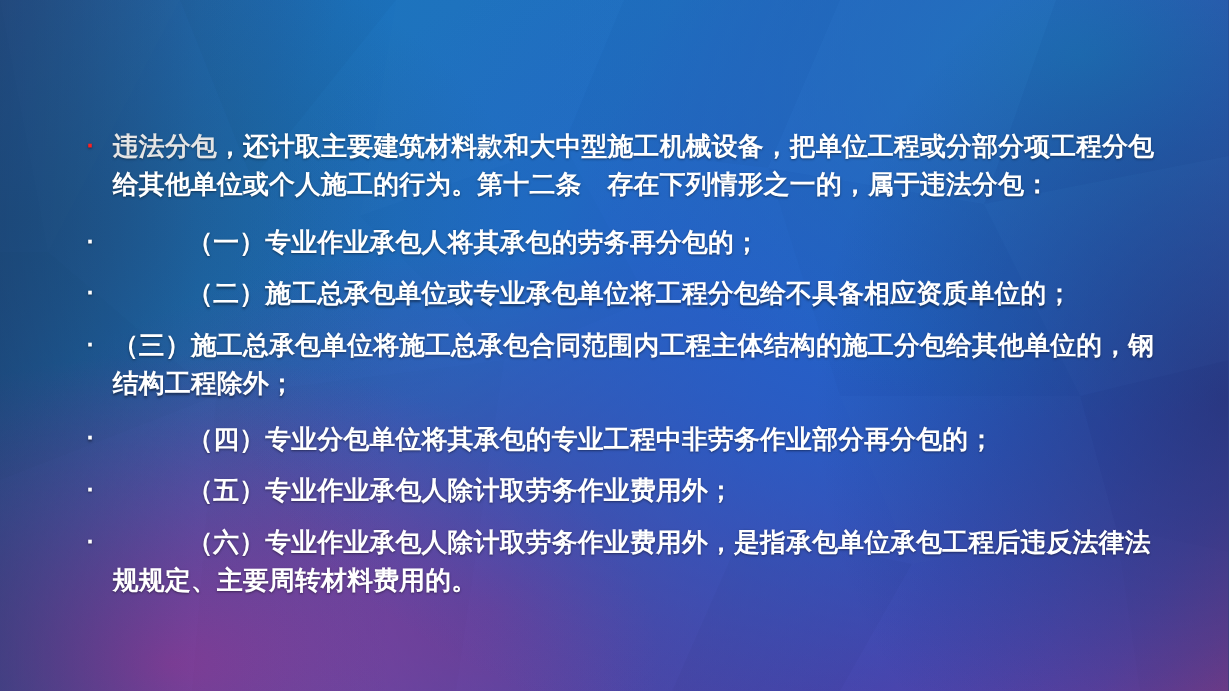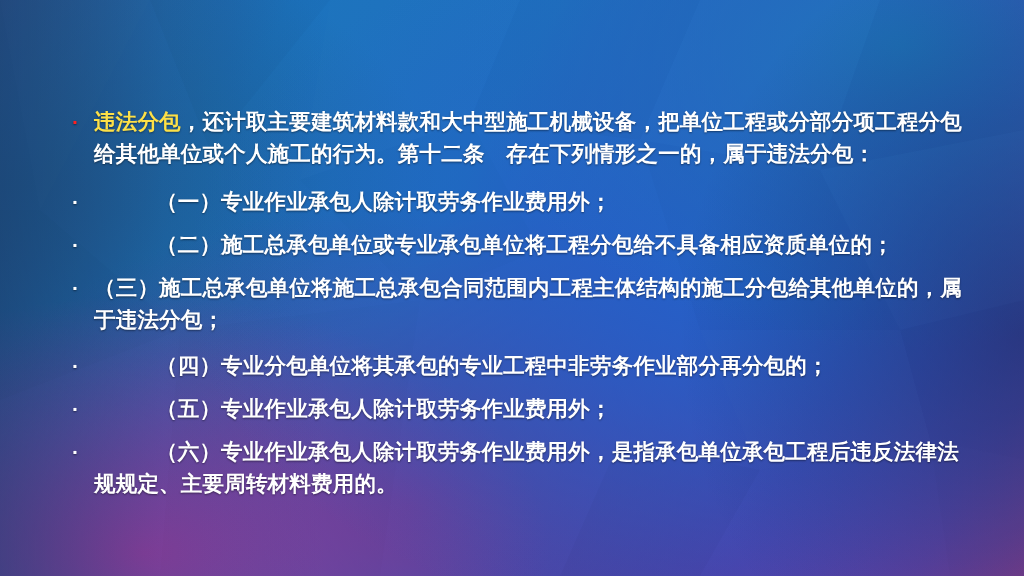--- a/index.html
+++ b/index.html
@@ -66,21 +66,21 @@
     flex: 0 0 auto;
     width: 22px;
     font-size: 21px;
     line-height: 32px;
     text-align: left;
     color: #ffffff;
   }
   .bullet.red { color: #ff2020; }
   .ptext { flex: 1 1 auto; }
   .hl {
-    color: #fde047;
+    color: #e5e5e5;
     text-shadow: 0 1px 2px rgba(0,0,0,0.40);
   }
   .indent { display: inline-block; width: 62px; }
 
   .p1 { left: 72px; top: 106px;  width: 890px; }
   .p2 { left: 72px; top: 186px;  width: 890px; }
   .p3 { left: 72px; top: 229px;  width: 890px; }
   .p4 { left: 72px; top: 272px;  width: 890px; }
   .p5 { left: 72px; top: 350px;  width: 890px; }
   .p6 { left: 72px; top: 393px;  width: 890px; }
@@ -127,31 +127,31 @@
 
   <div class="content">
 
     <div class="para p1">
       <span class="bullet red">·</span>
       <span class="ptext"><span class="hl">违法分包</span><span>，还计取主要建筑材料款和大中型施工机械设备，把单位工程或分部分项工程分包给其他单位或个人施工的行为。第十二条　存在下列情形之一的，属于违法分包：</span></span>
     </div>
 
     <div class="para p2">
       <span class="bullet">·</span>
-      <span class="ptext"><span class="indent"></span><span>（一）专业作业承包人除计取劳务作业费用外；</span></span>
+      <span class="ptext"><span class="indent"></span><span>（一）专业作业承包人将其承包的劳务再分包的；</span></span>
     </div>
 
     <div class="para p3">
       <span class="bullet">·</span>
       <span class="ptext"><span class="indent"></span><span>（二）施工总承包单位或专业承包单位将工程分包给不具备相应资质单位的；</span></span>
     </div>
 
     <div class="para p4">
       <span class="bullet">·</span>
-      <span class="ptext">（三）施工总承包单位将施工总承包合同范围内工程主体结构的施工分包给其他单位的，属于违法分包；</span>
+      <span class="ptext">（三）施工总承包单位将施工总承包合同范围内工程主体结构的施工分包给其他单位的，钢结构工程除外；</span>
     </div>
 
     <div class="para p5">
       <span class="bullet">·</span>
       <span class="ptext"><span class="indent"></span><span>（四）专业分包单位将其承包的专业工程中非劳务作业部分再分包的；</span></span>
     </div>
 
     <div class="para p6">
       <span class="bullet">·</span>
       <span class="ptext"><span class="indent"></span><span>（五）专业作业承包人除计取劳务作业费用外；</span></span>

